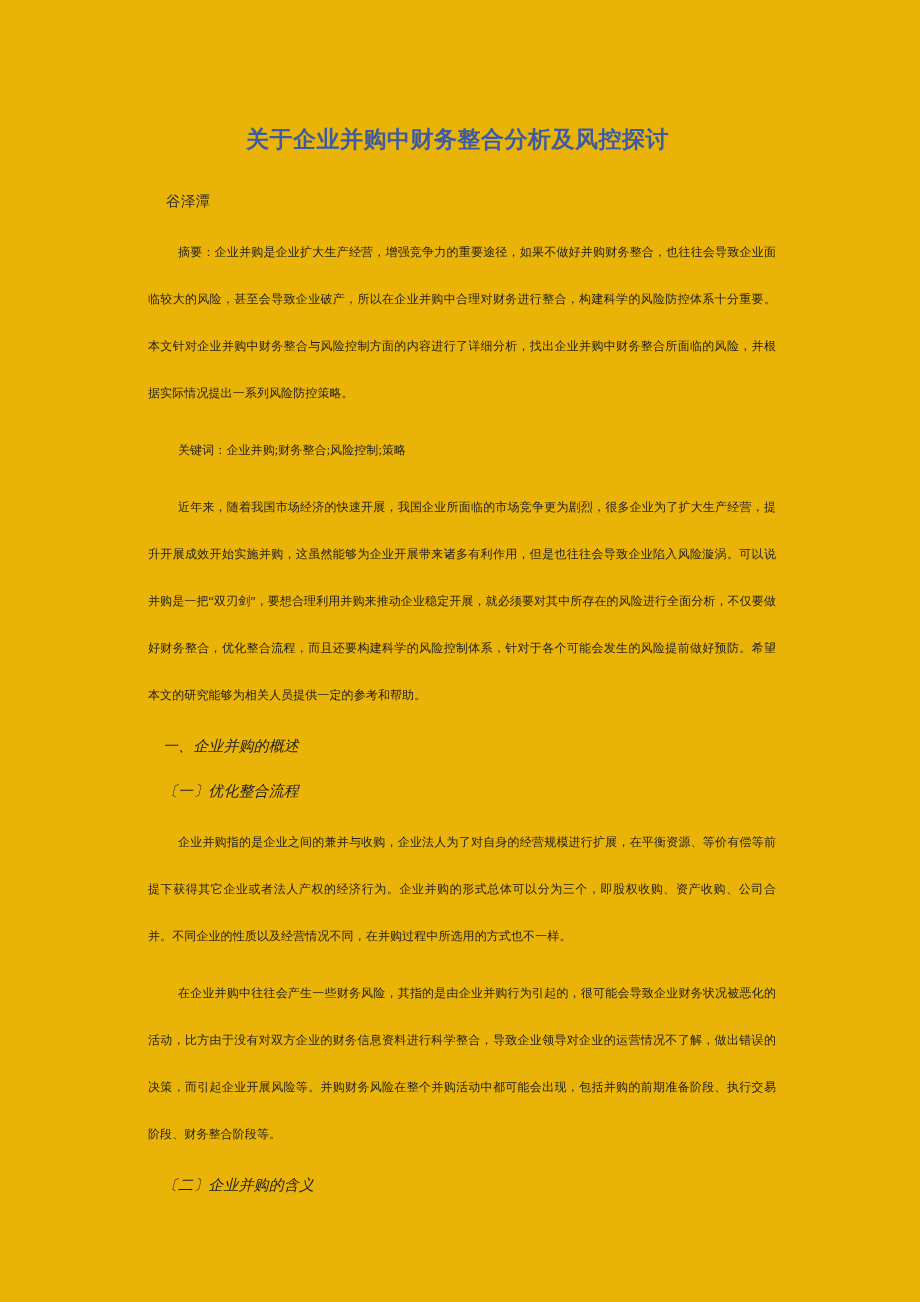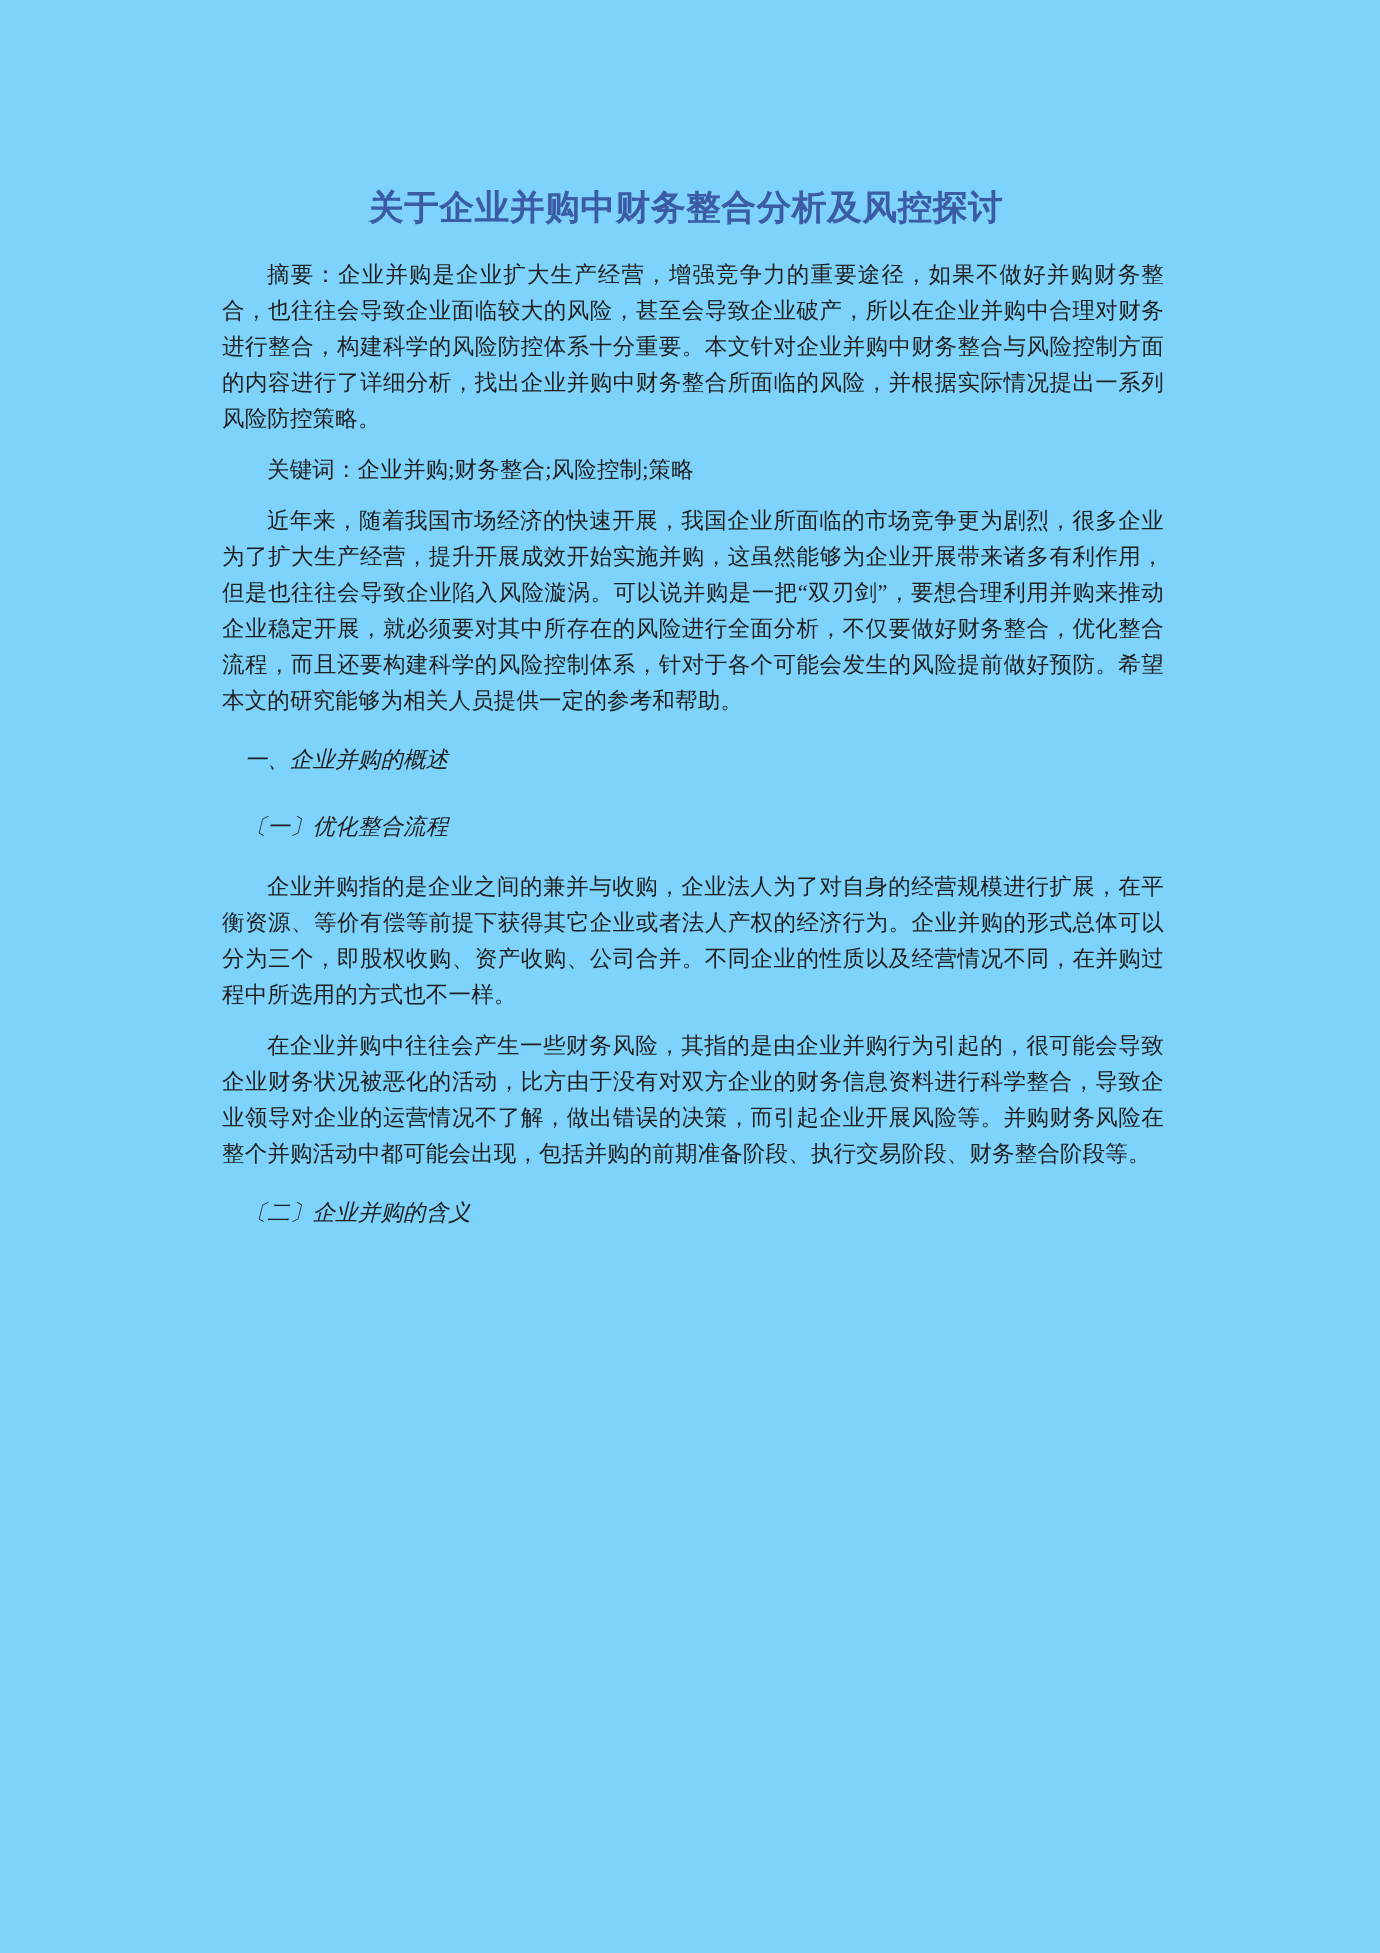--- a/index.html
+++ b/index.html
@@ -12,21 +12,21 @@
     background: #ffffff;
     font-family: "Liberation Serif", "DejaVu Serif", serif;
     color: #1a1a1a;
     overflow: hidden;
   }
 
   .page {
     position: relative;
     width: 920px;
     height: 1302px;
-    background: #7dd3fc;
+    background: #eab308;
     box-sizing: border-box;
   }
 
   .content {
     position: absolute;
     left: 148px;
     top: 0;
     width: 628px;
   }
 
@@ -47,22 +47,22 @@
     font-size: 14.5px;
     line-height: 20px;
     color: #2a2a2a;
     margin: 0;
     padding-top: 37px;
     padding-left: 18px;
     letter-spacing: 0.4px;
   }
 
   .para {
-    font-size: 15px;
-    line-height: 24px;
+    font-size: 12px;
+    line-height: 47px;
     color: #1f1f1f;
     margin: 0;
     text-align: justify;
     text-justify: inter-ideograph;
     text-indent: 30px;
     letter-spacing: 0.1px;
   }
 
   .para.first-body {
     margin-top: 18px;
@@ -87,20 +87,21 @@
   }
 </style>
 </head>
 <body>
 
 <div class="page">
   <div class="content">
 
     <h1 class="doc-title">关于企业并购中财务整合分析及风控探讨</h1>
 
+    <p class="author">谷泽潭</p>
 
     <p class="para first-body">摘要：企业并购是企业扩大生产经营，增强竞争力的重要途径，如果不做好并购财务整合，也往往会导致企业面临较大的风险，甚至会导致企业破产，所以在企业并购中合理对财务进行整合，构建科学的风险防控体系十分重要。本文针对企业并购中财务整合与风险控制方面的内容进行了详细分析，找出企业并购中财务整合所面临的风险，并根据实际情况提出一系列风险防控策略。</p>
 
     <p class="para spaced">关键词：企业并购;财务整合;风险控制;策略</p>
 
     <p class="para spaced">近年来，随着我国市场经济的快速开展，我国企业所面临的市场竞争更为剧烈，很多企业为了扩大生产经营，提升开展成效开始实施并购，这虽然能够为企业开展带来诸多有利作用，但是也往往会导致企业陷入风险漩涡。可以说并购是一把“双刃剑”，要想合理利用并购来推动企业稳定开展，就必须要对其中所存在的风险进行全面分析，不仅要做好财务整合，优化整合流程，而且还要构建科学的风险控制体系，针对于各个可能会发生的风险提前做好预防。希望本文的研究能够为相关人员提供一定的参考和帮助。</p>
 
     <p class="heading gap">一、企业并购的概述</p>
 
     <p class="heading gap">〔一〕优化整合流程</p>

